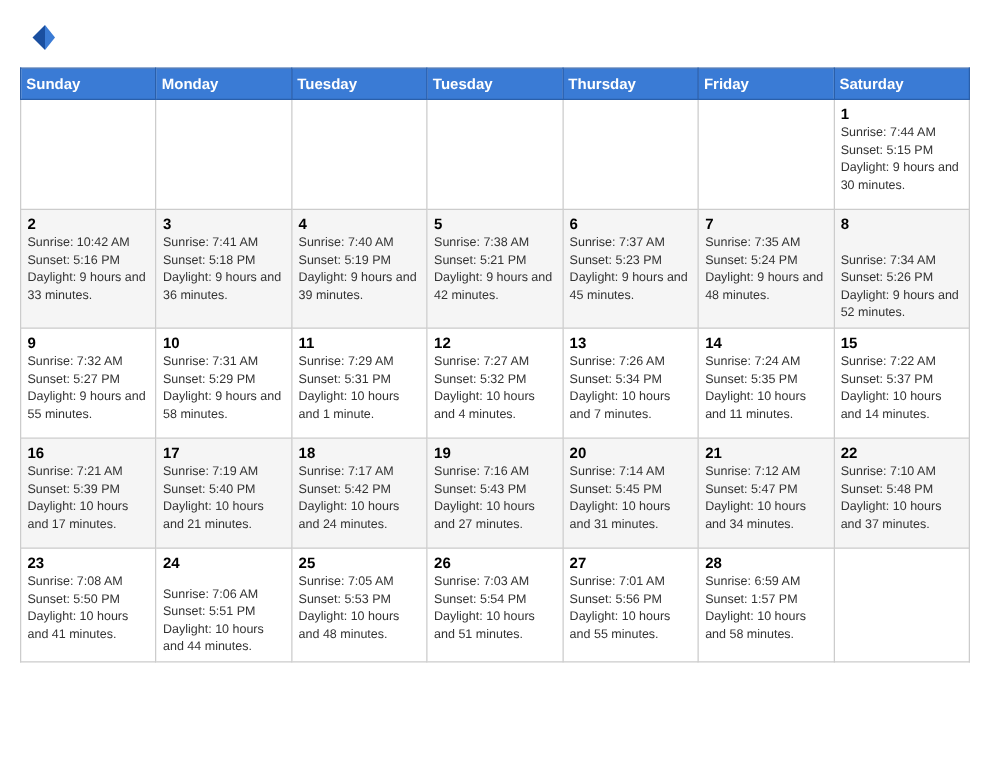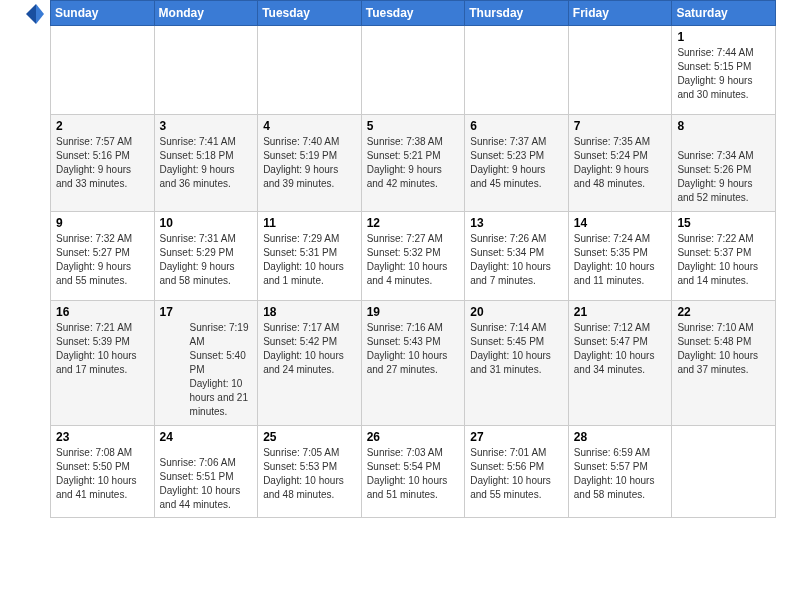--- a/index.html
+++ b/index.html
@@ -6,22 +6,23 @@
     body {
       font-family: Arial, sans-serif;
       background: #fff;
       width: 792px;
       height: 612px;
       overflow: hidden;
     }
     .page {
       width: 792px;
       height: 528px;
-      padding: 0 16px 10px 16px;
+      padding: 16px 16px 10px 16px;
       display: flex;
+      flex-direction: column;
     }
     .header {
       display: flex;
       justify-content: space-between;
       align-items: flex-start;
       margin-bottom: 8px;
     }
     .logo {
       display: flex;
       align-items: center;
@@ -140,21 +141,21 @@
           <td>
             <span class="day-num">1</span>
             <div class="day-info" style="white-space: pre-line;">Sunrise: 7:44 AM
 Sunset: 5:15 PM
 Daylight: 9 hours and 30 minutes.</div>
           </td>
         </tr>
         <tr>
           <td>
             <span class="day-num">2</span>
-            <div class="day-info" style="white-space: pre-line;">Sunrise: 7:57 AM
+            <div class="day-info" style="white-space: pre-line;">Sunrise: 10:42 AM
 Sunset: 5:16 PM
 Daylight: 9 hours and 33 minutes.</div>
           </td>
           <td>
             <span class="day-num">3</span>
             <div class="day-info" style="white-space: pre-line;">Sunrise: 7:41 AM
 Sunset: 5:18 PM
 Daylight: 9 hours and 36 minutes.</div>
           </td>
           <td>
@@ -234,21 +235,21 @@
         </tr>
         <tr>
           <td>
             <span class="day-num">16</span>
             <div class="day-info" style="white-space: pre-line;">Sunrise: 7:21 AM
 Sunset: 5:39 PM
 Daylight: 10 hours and 17 minutes.</div>
           </td>
           <td>
             <span class="day-num">17</span>
-            <div class="day-info" style="white-space: pre-line; margin-left: 30px;">Sunrise: 7:19 AM
+            <div class="day-info" style="white-space: pre-line;">Sunrise: 7:19 AM
 Sunset: 5:40 PM
 Daylight: 10 hours and 21 minutes.</div>
           </td>
           <td>
             <span class="day-num">18</span>
             <div class="day-info" style="white-space: pre-line;">Sunrise: 7:17 AM
 Sunset: 5:42 PM
 Daylight: 10 hours and 24 minutes.</div>
           </td>
           <td>
@@ -303,20 +304,20 @@
           </td>
           <td>
             <span class="day-num">27</span>
             <div class="day-info" style="white-space: pre-line;">Sunrise: 7:01 AM
 Sunset: 5:56 PM
 Daylight: 10 hours and 55 minutes.</div>
           </td>
           <td>
             <span class="day-num">28</span>
             <div class="day-info" style="white-space: pre-line;">Sunrise: 6:59 AM
-Sunset: 5:57 PM
+Sunset: 1:57 PM
 Daylight: 10 hours and 58 minutes.</div>
           </td>
           <td class="empty-cell"></td>
         </tr>
       </tbody>
   </table>
 </div>
 
 </body></html>

